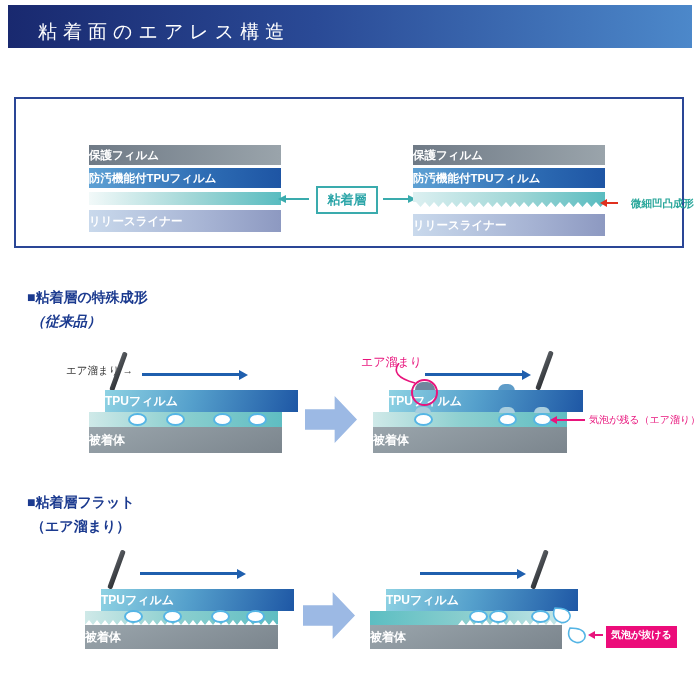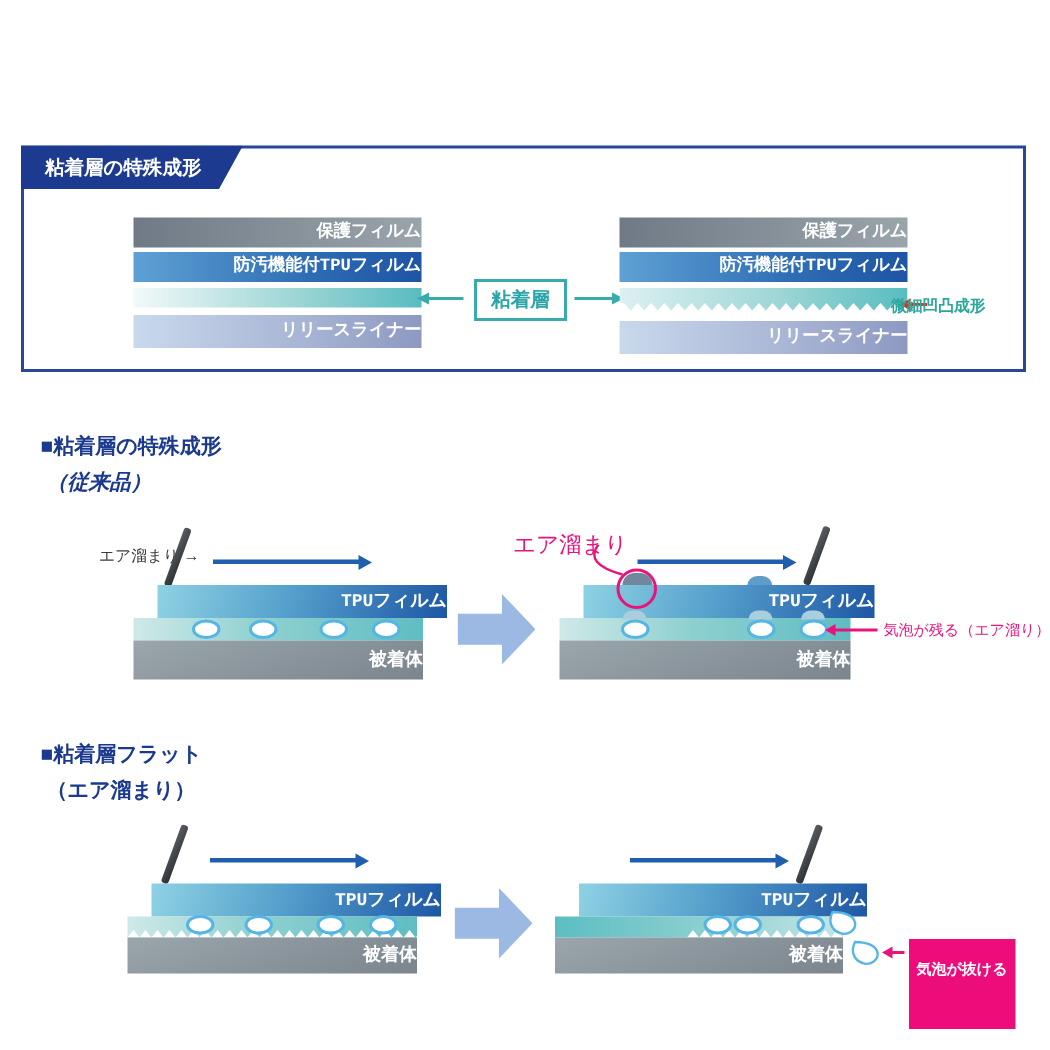--- a/index.html
+++ b/index.html
@@ -13,21 +13,21 @@
     background:linear-gradient(90deg,#19296f 0%,#2a4a96 45%,#4c88ca 100%);}
   .header-title{left:30px;top:5px;height:43px;line-height:43px;color:#fff;
     font-family:"DejaVu Serif","Liberation Serif",serif;font-size:19px;letter-spacing:6px;}
 
   
   .spec-box{left:14px;top:97px;width:670px;height:151px;border:2px solid #2a4696;box-sizing:border-box;background:#fff;}
   .spec-tab{left:14px;top:97px;width:148px;height:29px;background:#1c3a90;
     clip-path:polygon(0 0,100% 0,calc(100% - 16px) 100%,0 100%);
     color:#fff;font-size:13px;font-weight:bold;line-height:29px;padding-left:16px;box-sizing:border-box;}
 
-  .layer{position:absolute;text-align:right;color:#fff;font-weight:bold;font-size:11.5px;font-family:Liberation Mono, monospace;}
+  .layer{position:absolute;text-align:left;color:#fff;font-weight:bold;font-size:11.5px;}
   .l-prot{background:linear-gradient(90deg,#6f7a86 0%,#9aa4ab 100%);}
   .l-tpu4{background:linear-gradient(90deg,#5ea1d4 0%,#2e6db4 60%,#1e55a4 100%);}
   .l-adh{background:linear-gradient(90deg,#f2f9f9 0%,#9fd6d6 55%,#59bcc0 100%);}
   .l-rel{background:linear-gradient(90deg,#c9d9ec 0%,#a7b4d4 60%,#8d99c1 100%);}
 
   
   .t-arrow{height:2px;background:#3aabad;}
   .t-arrow.r::after{content:"";position:absolute;right:-7px;top:-3px;border-left:8px solid #3aabad;
     border-top:4px solid transparent;border-bottom:4px solid transparent;}
   .t-arrow.l::before{content:"";position:absolute;left:-7px;top:-3px;border-right:8px solid #3aabad;
@@ -62,30 +62,32 @@
 
   .blk-arrow{width:52px;height:47px;background:#9cb9e4;
     clip-path:polygon(0% 28%,57% 28%,57% 0%,100% 50%,57% 100%,57% 72%,0% 72%);}
 
   .pink{color:#e8147c;}
   .p-arrow{height:2px;background:#e8147c;}
   .p-arrow::before{content:"";position:absolute;left:-6px;top:-3px;border-right:7px solid #e8147c;
     border-top:4px solid transparent;border-bottom:4px solid transparent;}
   .p-circle{width:27px;height:27px;border:2px solid #e8147c;border-radius:50%;box-sizing:border-box;}
   .mag-box{background:#ec0c7a;color:#fff;font-size:10px;font-weight:bold;
-    height:36px;line-height:18px;padding:12px 5px;}
+    height:22px;line-height:18px;padding:0 5px;}
 </style>
 </head>
 <body>
 
 <div id="canvas">
 
+  <div class="abs header">
+    <div class="abs header-title nowrap">粘着面のエアレス構造</div>
+  </div>
 
   <div class="abs spec-box"></div>
-  <div class="abs spec-tab nowrap">粘着層の特殊成形</div>
 
   <div class="layer l-prot" style="left:89px;top:145px;width:192px;height:20px;line-height:20px;">保護フィルム</div>
   <div class="layer l-tpu4" style="left:89px;top:168px;width:192px;height:20px;line-height:20px;">防汚機能付TPUフィルム</div>
   <div class="abs l-adh" style="left:89px;top:192px;width:192px;height:13px;"></div>
   <div class="layer l-rel" style="left:89px;top:210px;width:192px;height:22px;line-height:22px;">リリースライナー</div>
 
   <div class="abs t-arrow l" style="left:285px;top:198px;width:24px;"></div>
   <div class="abs adh-box">粘着層</div>
   <div class="abs t-arrow r" style="left:383px;top:198px;width:26px;"></div>
 
@@ -97,39 +99,39 @@
         <stop offset="0" stop-color="#dcf0f1"></stop>
           <stop offset="0.55" stop-color="#9fd6d6"></stop>
           <stop offset="1" stop-color="#59bcc0"></stop>
       </linearGradient>
     </defs>
     <polygon fill="url(#gAdh)" points="0,0 192,0 192,10 187.5,15 183.0,10 178.5,15 174.0,10 169.5,15 165.0,10 160.5,15 156.0,10 151.5,15 147.0,10 142.5,15 138.0,10 133.5,15 129.0,10 124.5,15 120.0,10 115.5,15 111.0,10 106.5,15 102.0,10 97.5,15 93.0,10 88.5,15 84.0,10 79.5,15 75.0,10 70.5,15 66.0,10 61.5,15 57.0,10 52.5,15 48.0,10 43.5,15 39.0,10 34.5,15 30.0,10 25.5,15 21.0,10 16.5,15 12.0,10 7.5,15 3.0,10 0,10"></polygon>
   </svg>
   <div class="layer l-rel" style="left:413px;top:214px;width:192px;height:22px;line-height:22px;">リリースライナー</div>
 
   <div class="abs r-arrow" style="left:606px;top:202px;width:12px;"></div>
-  <div class="abs micro-note nowrap" style="left:594px;top:197px;">微細凹凸成形</div>
+  <div class="abs micro-note nowrap" style="left:631px;top:197px;">微細凹凸成形</div>
 
   <div class="abs sec-h nowrap" style="left:27px;top:289px;">■粘着層の特殊成形</div>
   <div class="abs sec-h nowrap" style="left:31px;top:313px;font-style:italic;">（従来品）</div>
 
   <div class="abs sq-label nowrap" style="left:66px;top:364px;">エア溜まり →</div>
   <div class="abs squeegee" style="left:116px;top:351px;"></div>
   <div class="abs b-arrow" style="left:142px;top:373px;width:98px;"></div>
   <div class="layer l-tpu" style="left:89px;top:390px;width:193px;height:22px;line-height:22px;font-size:12px;">TPUフィルム</div>
   <div class="abs l-glue" style="left:89px;top:412px;width:193px;height:15px;"></div>
   <div class="bub" style="left:128px;top:413px;"></div>
   <div class="bub" style="left:166px;top:413px;"></div>
   <div class="bub" style="left:213px;top:413px;"></div>
   <div class="bub" style="left:248px;top:413px;"></div>
   <div class="layer l-sub" style="left:89px;top:427px;width:193px;height:26px;line-height:26px;font-size:12px;">被着体</div>
 
   <div class="abs blk-arrow" style="left:305px;top:396px;"></div>
 
-  <div class="abs pink nowrap" style="left:342px;top:354px;font-size:15px;">エア溜まり</div>
+  <div class="abs pink nowrap" style="left:361px;top:354px;font-size:12px;">エア溜まり</div>
   <svg class="abs" style="left:391px;top:363px;" width="28" height="22">
     <path d="M8,0 Q-2,13 24,20" fill="none" stroke="#e8147c" stroke-width="1.6"></path>
   </svg>
   <div class="abs b-arrow" style="left:425px;top:373px;width:98px;"></div>
   <div class="abs squeegee" style="left:542px;top:350px;"></div>
   <div class="abs bump1" style="left:415px;top:382px;width:20px;height:8px;"></div>
   <div class="abs bump2" style="left:498px;top:384px;width:17px;height:7px;"></div>
   <div class="layer l-tpu" style="left:373px;top:390px;width:194px;height:22px;line-height:22px;font-size:12px;">TPUフィルム</div>
   <div class="abs l-glue" style="left:373px;top:412px;width:194px;height:15px;"></div>
   <div class="dome" style="left:415px;top:407px;width:16px;height:6px;"></div>

